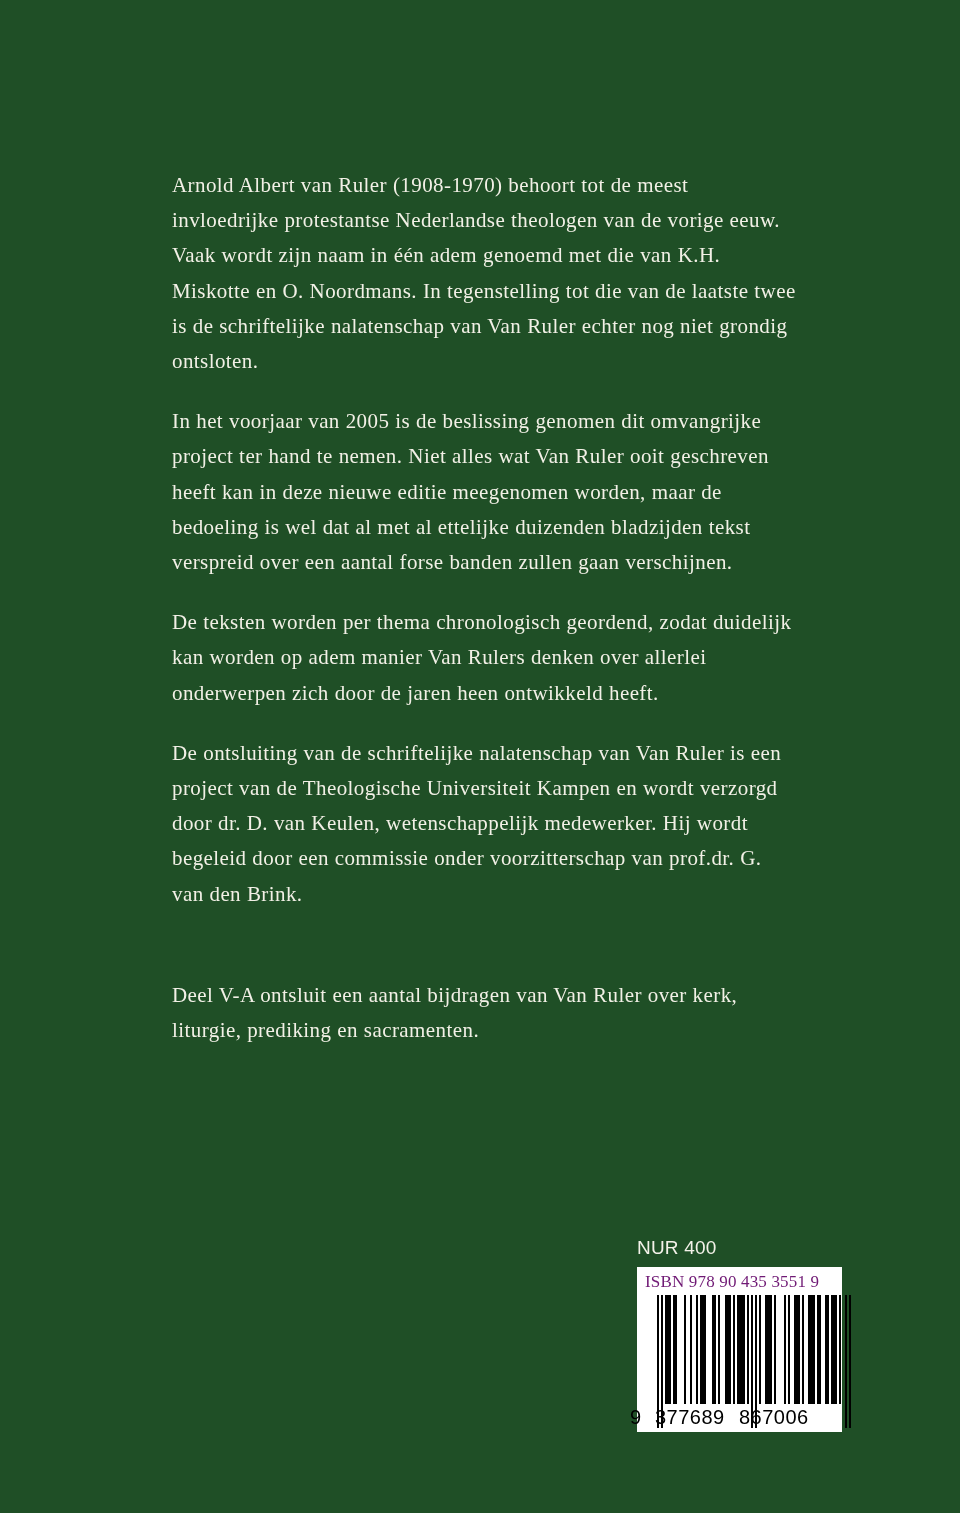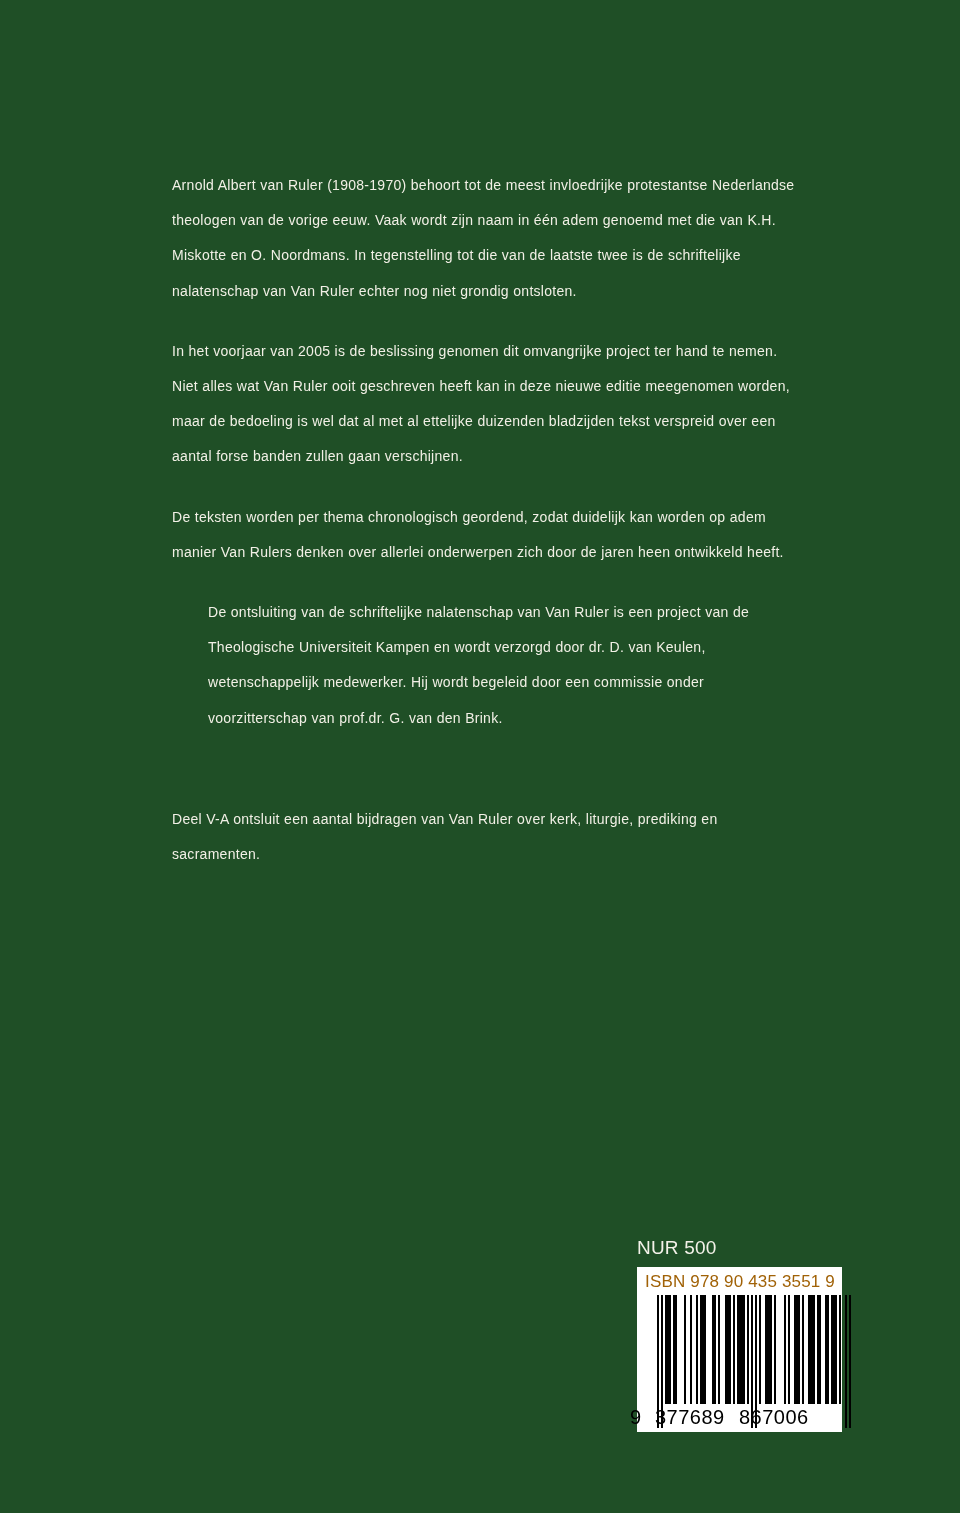--- a/index.html
+++ b/index.html
@@ -25,32 +25,31 @@
   
   .blurb {
     position: absolute;
     left: 172px;
     top: 168px;
     width: 625px;
   }
 
   .blurb p {
     margin: 0 0 25px 0;
-    font-family: Liberation Sans, sans-serif;
-    font-size: 14px;
+    font-family: Liberation Serif, serif;
+    font-size: 21px;
     line-height: 35.2px;
     color: #f2f0e6;
     letter-spacing: 0.02em;
     text-align: left;
     word-spacing: 0.01em;
   }
 
   .blurb p.gap-large {
     margin-bottom: 66px;
-    margin-left: 36px;
   }
 
   .blurb p:last-child {
     margin-bottom: 12px;
   }
 
   
   .website {
     position: absolute;
     left: 172px;
@@ -83,23 +82,23 @@
     width: 205px;
     height: 165px;
     background: #ffffff;
     box-sizing: border-box;
     padding: 5px 6px 4px 6px;
     display: flex;
     flex-direction: column;
   }
 
   .isbn-line {
-    font-family: Liberation Sans, sans-serif;
+    font-family: Liberation Serif, serif;
     font-size: 17px;
-    color: #a16207;
+    color: #701a75;
     white-space: nowrap;
     letter-spacing: 0.01em;
     line-height: 20px;
     padding-left: 2px;
   }
 
   .barcode-wrap {
     position: relative;
     flex: 1;
     margin-top: 3px;
@@ -159,21 +158,21 @@
 
   <div class="blurb">
     <p>Arnold Albert van Ruler (1908-1970) behoort tot de meest invloedrijke protestantse Nederlandse theologen van de vorige eeuw. Vaak wordt zijn naam in één adem genoemd met die van K.H. Miskotte en O. Noordmans. In tegenstelling tot die van de laatste twee is de schriftelijke nalatenschap van Van Ruler echter nog niet grondig ontsloten.</p>
     <p>In het voorjaar van 2005 is de beslissing genomen dit omvangrijke project ter hand te nemen. Niet alles wat Van Ruler ooit geschreven heeft kan in deze nieuwe editie meegenomen worden, maar de bedoeling is wel dat al met al ettelijke duizenden bladzijden tekst verspreid over een aantal forse banden zullen gaan verschijnen.</p>
     <p>De teksten worden per thema chronologisch geordend, zodat duidelijk kan worden op adem manier Van Rulers denken over allerlei onderwerpen zich door de jaren heen ontwikkeld heeft.</p>
     <p class="gap-large">De ontsluiting van de schriftelijke nalatenschap van Van Ruler is een project van de Theologische Universiteit Kampen en wordt verzorgd door dr. D. van Keulen, wetenschappelijk medewerker. Hij wordt begeleid door een commissie onder voorzitterschap van prof.dr. G. van den Brink.</p>
     <p>Deel V-A ontsluit een aantal bijdragen van Van Ruler over kerk, liturgie, prediking en sacramenten.</p>
   </div>
 
 
-  <div class="nur-code">NUR 500</div>
+  <div class="nur-code">NUR 400</div>
 
   <div class="barcode-block">
     <div class="isbn-line">ISBN  978 90 435 3551 9</div>
     <div class="barcode-wrap">
       <div class="bars">
           <div class="bar" style="width: 2.05px; height: 100%; flex: 0 0 auto;"></div>
           <div class="" style="width: 2.05px; height: 100%; flex: 0 0 auto;"></div>
           <div class="bar" style="width: 2.05px; height: 100%; flex: 0 0 auto;"></div>
           <div class="" style="width: 2.05px; height: 82%; flex: 0 0 auto;"></div>
           <div class="bar" style="width: 6.15px; height: 82%; flex: 0 0 auto;"></div>

